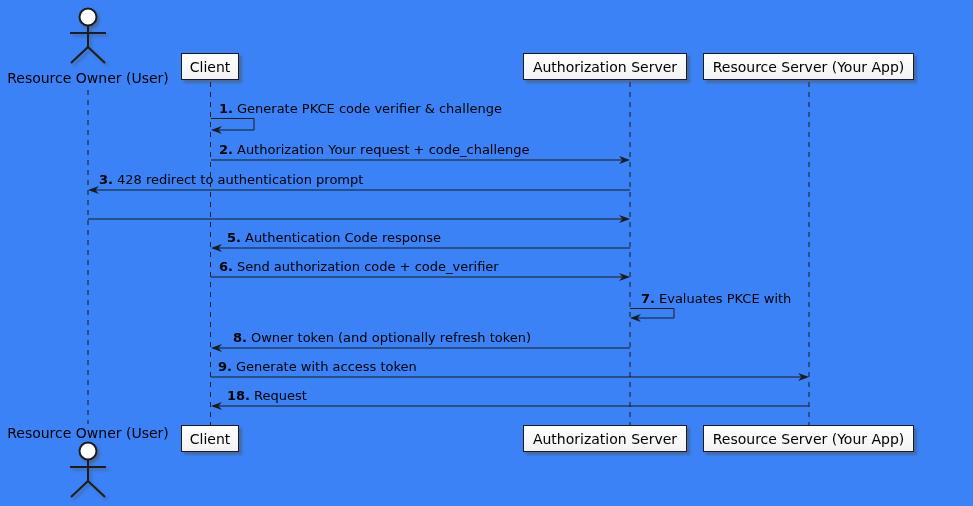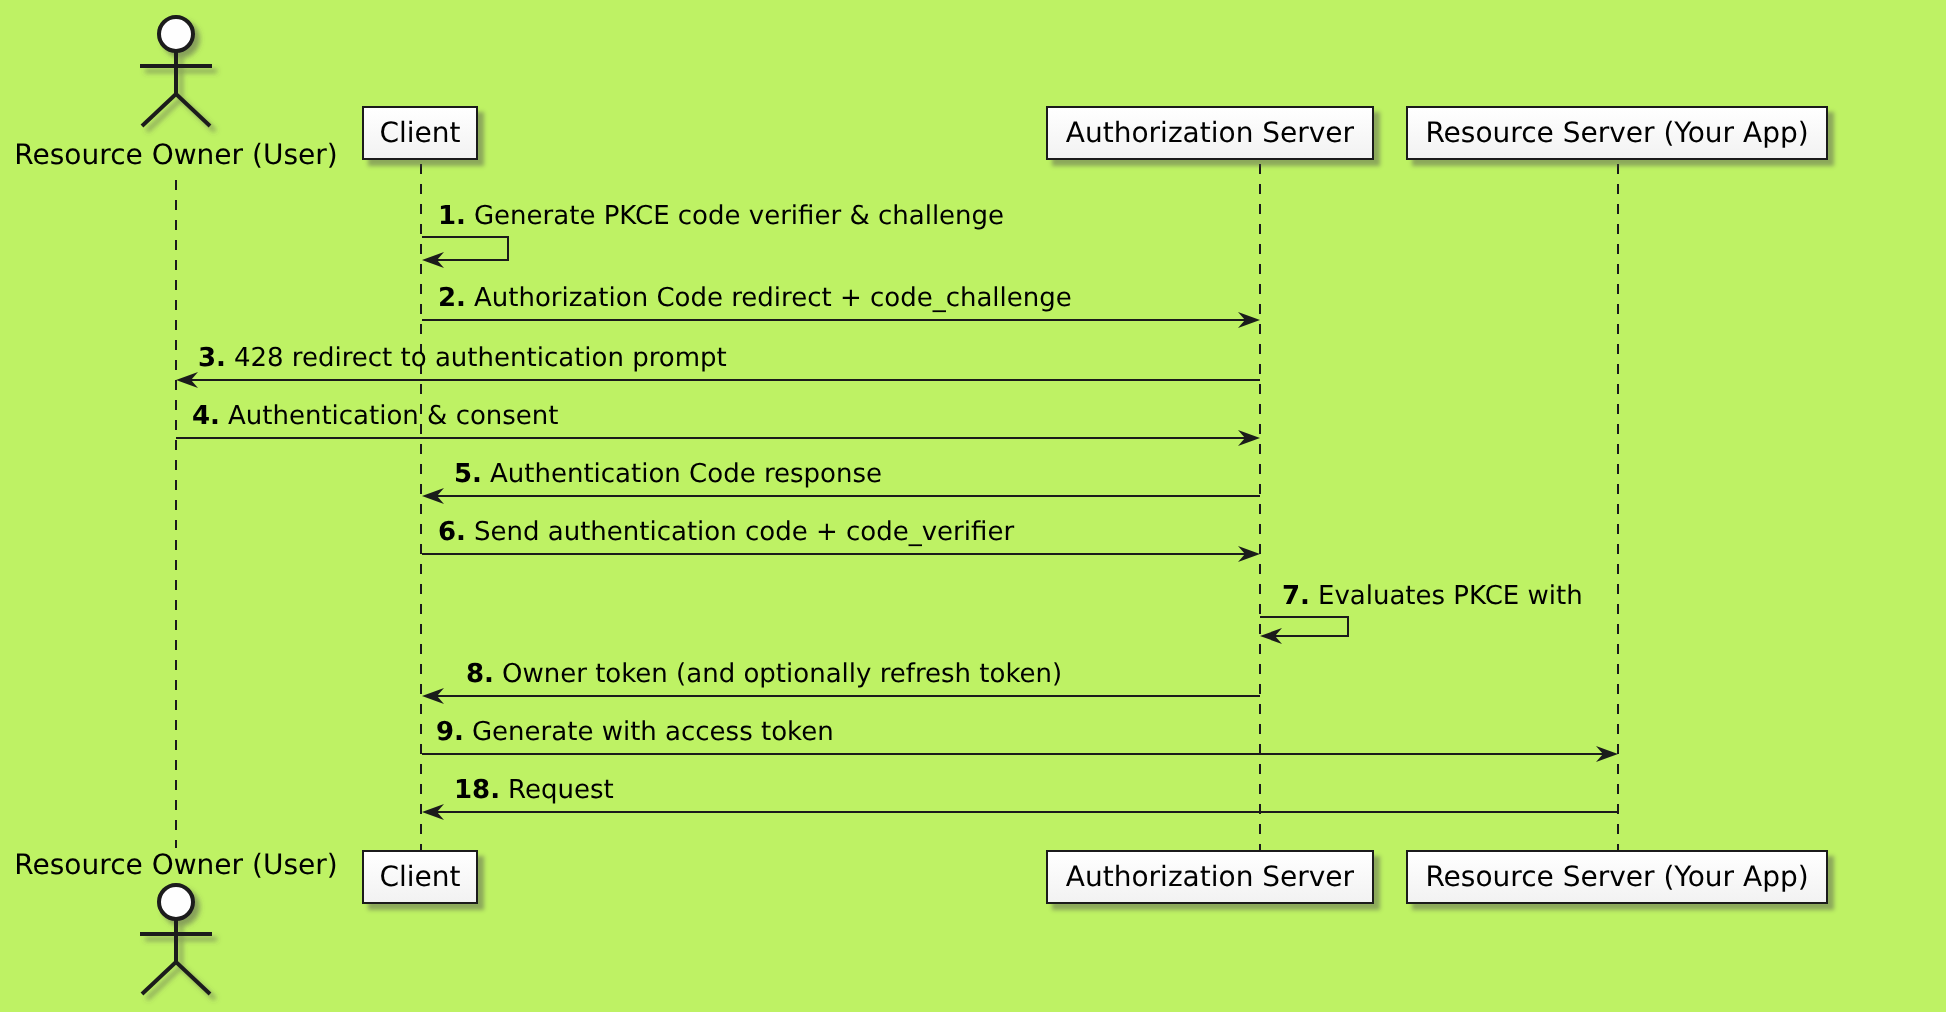--- a/index.html
+++ b/index.html
@@ -1,19 +1,19 @@
 <!DOCTYPE html>
 <html><head>
 <meta charset="utf-8">
 <style>
   html,body{margin:0;padding:0;background:#ffffff;}
   #canvas{
     position:relative;
     width:973px;height:506px;
-    background:#bef264;
+    background:#3b82f6;
     font-family:"DejaVu Sans", sans-serif;
     color:#000000;
     overflow:hidden;
   }
   #wires{position:absolute;left:0;top:0;width:973px;height:506px;}
   .participant{
     position:absolute;
     height:25px;
     background:linear-gradient(#ffffff,#f2f2f2);
     border:1.5px solid #1b1b1b;
@@ -151,33 +151,30 @@
   <div class="participant p-res-top">Resource Server (Your App)</div>
 
   <div class="participant p-client-bottom">Client</div>
   <div class="participant p-auth-bottom">Authorization Server</div>
   <div class="participant p-res-bottom">Resource Server (Your App)</div>
 
   <div class="msg m1">
     <span class="num">1.</span><span>Generate PKCE code verifier &amp; challenge</span>
   </div>
   <div class="msg m2">
-    <span class="num">2.</span><span>Authorization Code redirect + code_challenge</span>
+    <span class="num">2.</span><span>Authorization Your request + code_challenge</span>
   </div>
   <div class="msg m3">
     <span class="num">3.</span><span>428 redirect to authentication prompt</span>
-  </div>
-  <div class="msg m4">
-    <span class="num">4.</span><span>Authentication &amp; consent</span>
   </div>
   <div class="msg m5">
     <span class="num">5.</span><span>Authentication Code response</span>
   </div>
   <div class="msg m6">
-    <span class="num">6.</span><span>Send authentication code + code_verifier</span>
+    <span class="num">6.</span><span>Send authorization code + code_verifier</span>
   </div>
   <div class="msg m7">
     <span class="num">7.</span><span>Evaluates PKCE with</span>
   </div>
   <div class="msg m8">
     <span class="num">8.</span><span>Owner token (and optionally refresh token)</span>
   </div>
   <div class="msg m9">
     <span class="num">9.</span><span>Generate with access token</span>
   </div>

